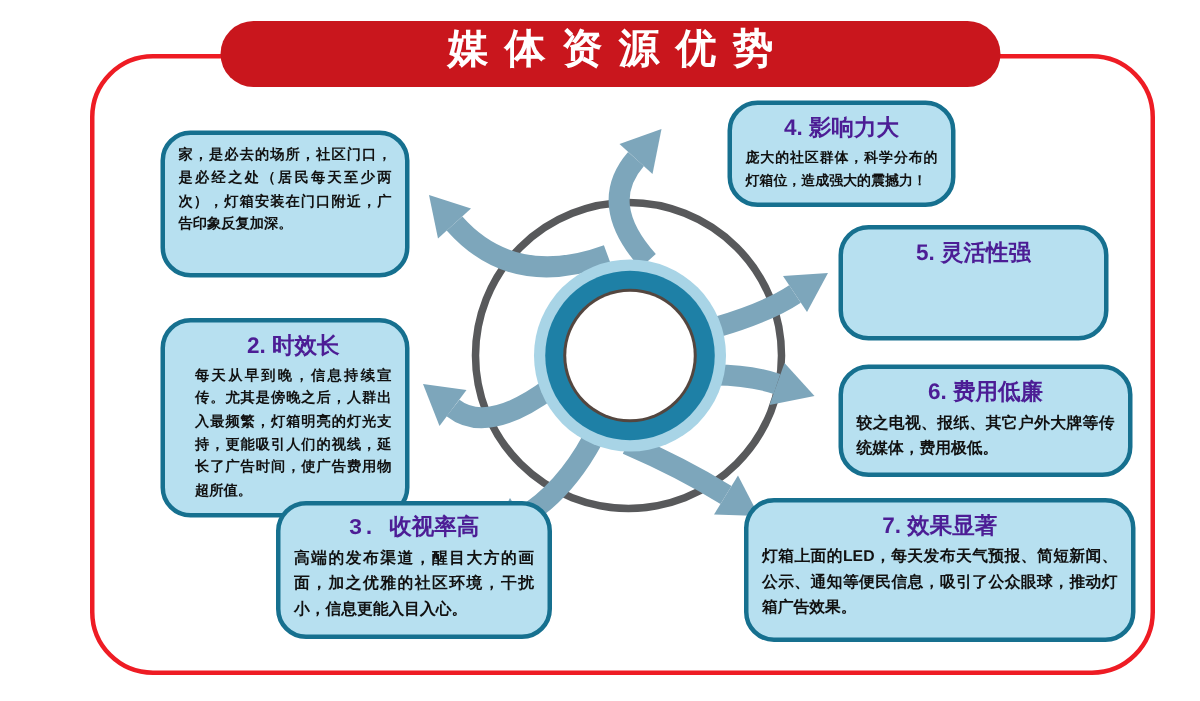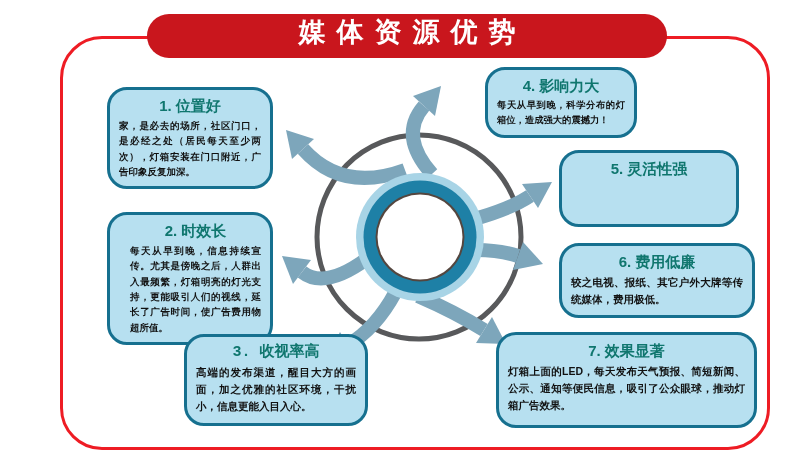--- a/index.html
+++ b/index.html
@@ -34,21 +34,21 @@
   .hub-core{fill:#ffffff;}
   
   .adv-box{
     position:absolute;box-sizing:border-box;z-index:3;
     background:var(--box-fill,#b7e0f0);
     border:3px solid var(--box-border,#16708f);
     border-radius:20px;padding:6px 9px 7px 9px;color:#111111;
   }
   .adv-title{
     text-align:center;font-weight:bold;font-size:15px;line-height:1.25;
-    margin:1px 0 2px 0;color:#0f766e;
+    margin:1px 0 2px 0;color:#4c1d95;
   }
   .adv-body{
     font-weight:bold;font-size:10.5px;line-height:1.62;text-align:justify;
     color:#111111;
   }
   .adv-box.b1 .adv-body,.adv-box.b2 .adv-body{font-size:9.5px;}
   .adv-box.b4 .adv-body{font-size:9.3px;}
   .adv-box.b1{left:107px;top:87px;width:166px;min-height:98px;}
   .adv-box.b2{left:107px;top:212px;width:166px;min-height:108px;padding-left:20px;}
   .adv-box.b3{left:184px;top:334px;width:184px;min-height:80px;font-family:Liberation Mono, monospace;}
@@ -103,34 +103,33 @@
       <circle class="hub-dark" cx="420" cy="237" r="44.5"></circle>
       <circle class="hub-core" cx="420" cy="237" r="42.5"></circle>
     </g>
   </svg>
 
   <div class="banner">
     <span class="title">媒体资源优势</span>
   </div>
 
   <div class="adv-box b1">
-    <div class="adv-title">1. 位置好</div>
     <div class="adv-body">家，是必去的场所，社区门口，是必经之处（居民每天至少两次），灯箱安装在门口附近，广告印象反复加深。</div>
   </div>
   <div class="adv-box b2">
     <div class="adv-title">2. 时效长</div>
     <div class="adv-body">每天从早到晚，信息持续宣传。尤其是傍晚之后，人群出入最频繁，灯箱明亮的灯光支持，更能吸引人们的视线，延长了广告时间，使广告费用物超所值。</div>
   </div>
   <div class="adv-box b3">
     <div class="adv-title">3. 收视率高</div>
     <div class="adv-body">高端的发布渠道，醒目大方的画面，加之优雅的社区环境，干扰小，信息更能入目入心。</div>
   </div>
   <div class="adv-box b4">
     <div class="adv-title">4. 影响力大</div>
-    <div class="adv-body">每天从早到晚，科学分布的灯箱位，造成强大的震撼力！</div>
+    <div class="adv-body">庞大的社区群体，科学分布的灯箱位，造成强大的震撼力！</div>
   </div>
   <div class="adv-box b5">
     <div class="adv-title">5. 灵活性强</div>
   </div>
   <div class="adv-box b6">
     <div class="adv-title">6. 费用低廉</div>
     <div class="adv-body">较之电视、报纸、其它户外大牌等传统媒体，费用极低。</div>
   </div>
   <div class="adv-box b7">
     <div class="adv-title">7. 效果显著</div>

